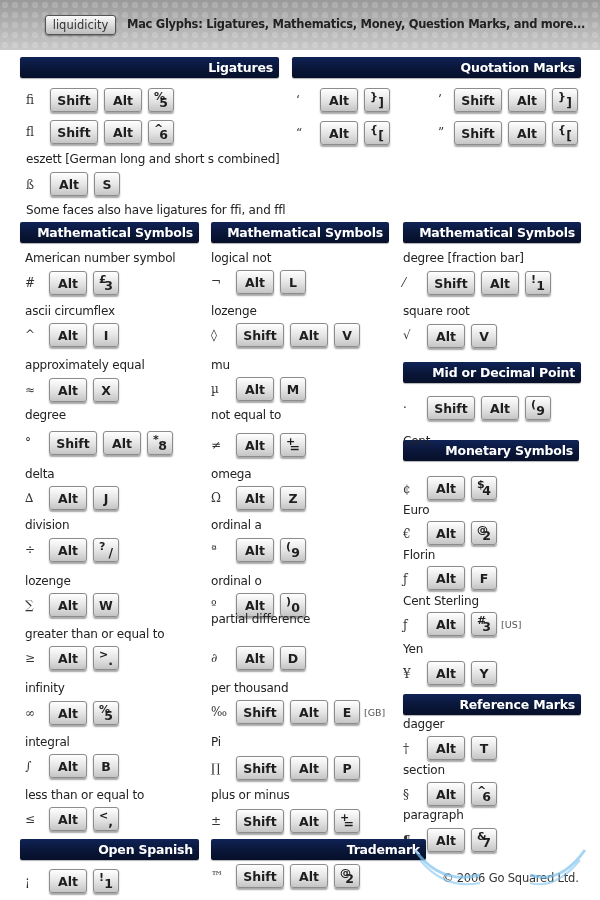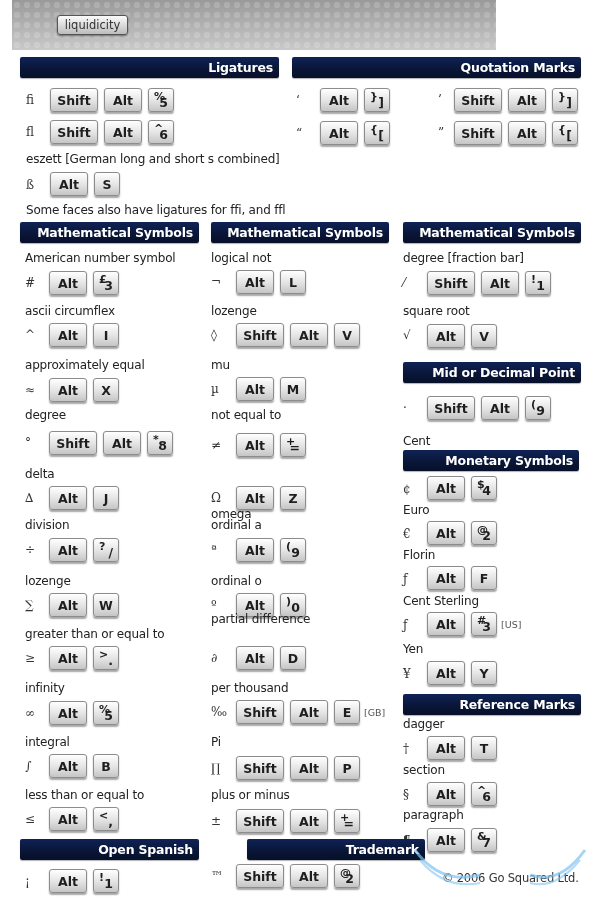--- a/index.html
+++ b/index.html
@@ -1,20 +1,20 @@
 <!DOCTYPE html>
 <html><head>
 <meta charset="utf-8">
 <style>
   * { box-sizing: border-box; margin: 0; padding: 0; }
   html, body { width: 600px; height: 900px; background: #fff; overflow: hidden; }
   body { font-family: "DejaVu Sans", sans-serif; color: #222; position: relative; }
 
   .topbar {
-    position: absolute; left: 12px; top: 0; width: 484px; height: 50px;
+    position: absolute; left: 0; top: 0; width: 600px; height: 50px;
     background: linear-gradient(#9a9a9a, #c9c9c9);
   }
   .topbar .pattern {
     position: absolute; inset: 0;
     background-image: radial-gradient(circle, rgba(255,255,255,0.16) 3px, transparent 3.5px);
     background-size: 10px 10px;
   }
   .brand-btn {
     position: absolute; left: 45px; top: 15px; width: 71px; height: 20px;
     border: 1px solid #555; border-radius: 3px;
@@ -56,20 +56,21 @@
 
   .footer { position: absolute; left: 442px; top: 871px; font-size: 11.5px; color: #333; letter-spacing: -0.2px; }
   .wm { position: absolute; left: 410px; top: 845px; width: 180px; height: 50px; pointer-events: none; }
 </style>
 </head>
 <body>
 
 <div class="topbar">
   <div class="pattern"></div>
   <div class="brand-btn">liquidicity</div>
+  <div class="top-title">Mac Glyphs: Ligatures, Mathematics, Money, Question Marks, and more...</div>
 </div>
 
 <div id="canvas">
     <div class="hdr" style="left: 20px; top: 57px; width: 259px;">Ligatures</div>
     <div class="glyph" style="left: 26px; top: 93px;">ﬁ</div>
     <div class="keys" style="left: 50px; top: 88px;">
       <div class="key shift">Shift</div>
       <div class="key alt">Alt</div>
       <div class="key sq">
         <span class="sup">%</span>
@@ -235,21 +236,21 @@
     </div>
     <div class="lbl" style="left: 211px; top: 408px;">not equal to</div>
     <div class="glyph" style="left: 211px; top: 438px;">≠</div>
     <div class="keys" style="left: 236px; top: 433px;">
       <div class="key alt">Alt</div>
       <div class="key sq">
         <span class="sup">+</span>
         <span class="sub">=</span>
       </div>
     </div>
-    <div class="lbl" style="left: 211px; top: 467px; margin-top: 40px;">omega</div>
+    <div class="lbl" style="left: 211px; top: 467px;">omega</div>
     <div class="glyph" style="left: 211px; top: 491px;">Ω</div>
     <div class="keys" style="left: 236px; top: 486px;">
       <div class="key alt">Alt</div>
       <div class="key sq">Z</div>
     </div>
     <div class="lbl" style="left: 211px; top: 518px;">ordinal a</div>
     <div class="glyph" style="left: 211px; top: 543px;">ª</div>
     <div class="keys" style="left: 236px; top: 538px;">
       <div class="key alt">Alt</div>
       <div class="key sq">
@@ -317,21 +318,21 @@
     <div class="hdr" style="left: 403px; top: 362px; width: 178px;">Mid or Decimal Point</div>
     <div class="glyph" style="left: 403px; top: 401px;">·</div>
     <div class="keys" style="left: 427px; top: 396px;">
       <div class="key shift">Shift</div>
       <div class="key alt">Alt</div>
       <div class="key sq">
         <span class="sup">(</span>
         <span class="sub">9</span>
       </div>
     </div>
-    <div class="hdr" style="left: 403px; top: 450px; width: 176px;">Monetary Symbols</div>
+    <div class="hdr" style="left: 403px; top: 440px; width: 176px;">Monetary Symbols</div>
     <div class="lbl" style="left: 403px; top: 434px;">Cent</div>
     <div class="glyph" style="left: 403px; top: 482px;">¢</div>
     <div class="keys" style="left: 427px; top: 476px;">
       <div class="key alt">Alt</div>
       <div class="key sq">
         <span class="sup">$</span>
         <span class="sub">4</span>
       </div>
     </div>
     <div class="lbl" style="left: 403px; top: 503px;">Euro</div>
@@ -392,21 +393,21 @@
     </div>
     <div class="hdr" style="left: 20px; top: 839px; width: 179px;">Open Spanish exclamation</div>
     <div class="glyph" style="left: 25px; top: 875px;">¡</div>
     <div class="keys" style="left: 49px; top: 869px;">
       <div class="key alt">Alt</div>
       <div class="key sq">
         <span class="sup">!</span>
         <span class="sub">1</span>
       </div>
     </div>
-    <div class="hdr" style="left: 211px; top: 839px; width: 178px; margin-left: 36px;">Trademark</div>
+    <div class="hdr" style="left: 211px; top: 839px; width: 215px;">Trademark</div>
     <div class="glyph" style="left: 211px; top: 869px;">™</div>
     <div class="keys" style="left: 236px; top: 864px;">
       <div class="key shift">Shift</div>
       <div class="key alt">Alt</div>
       <div class="key sq">
         <span class="sup">@</span>
         <span class="sub">2</span>
       </div>
     </div>
   </div>

